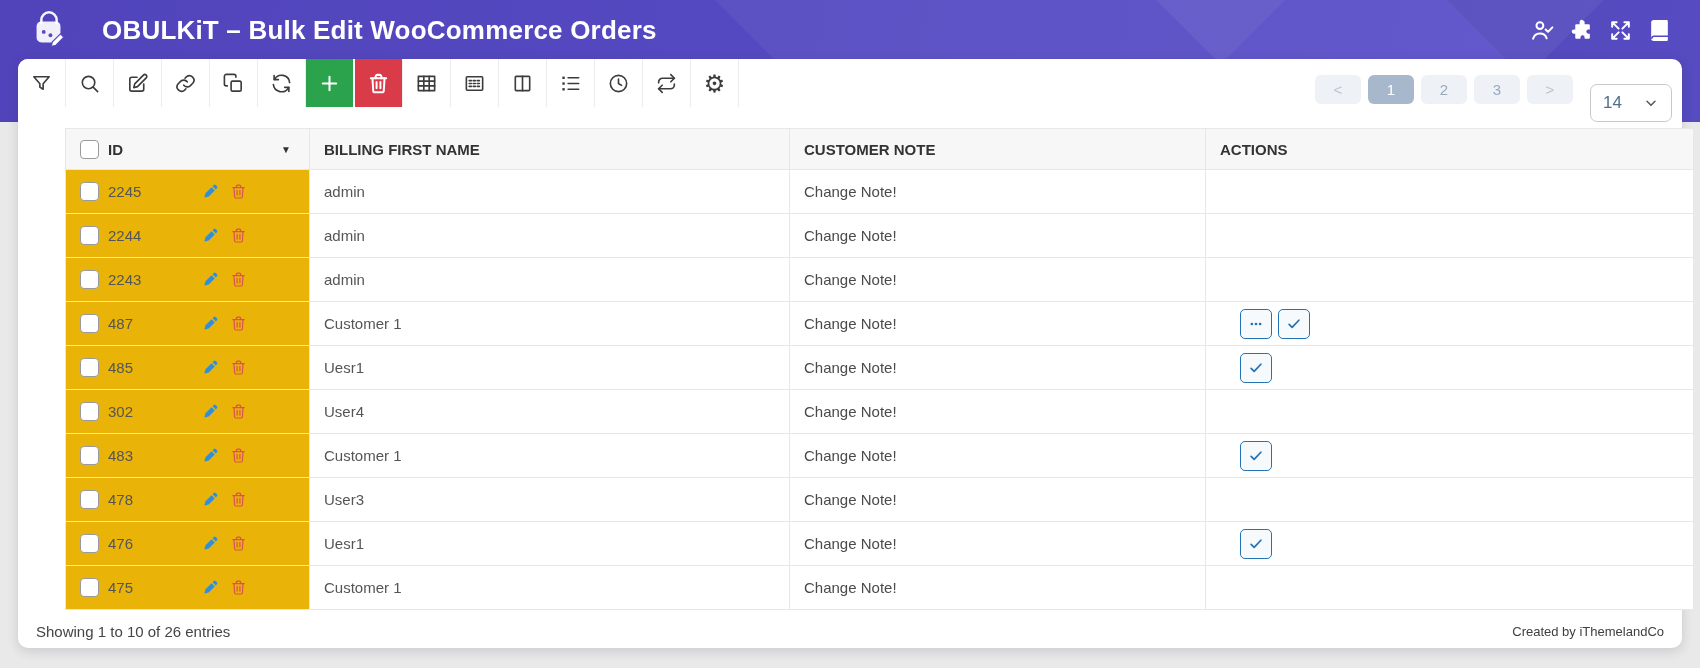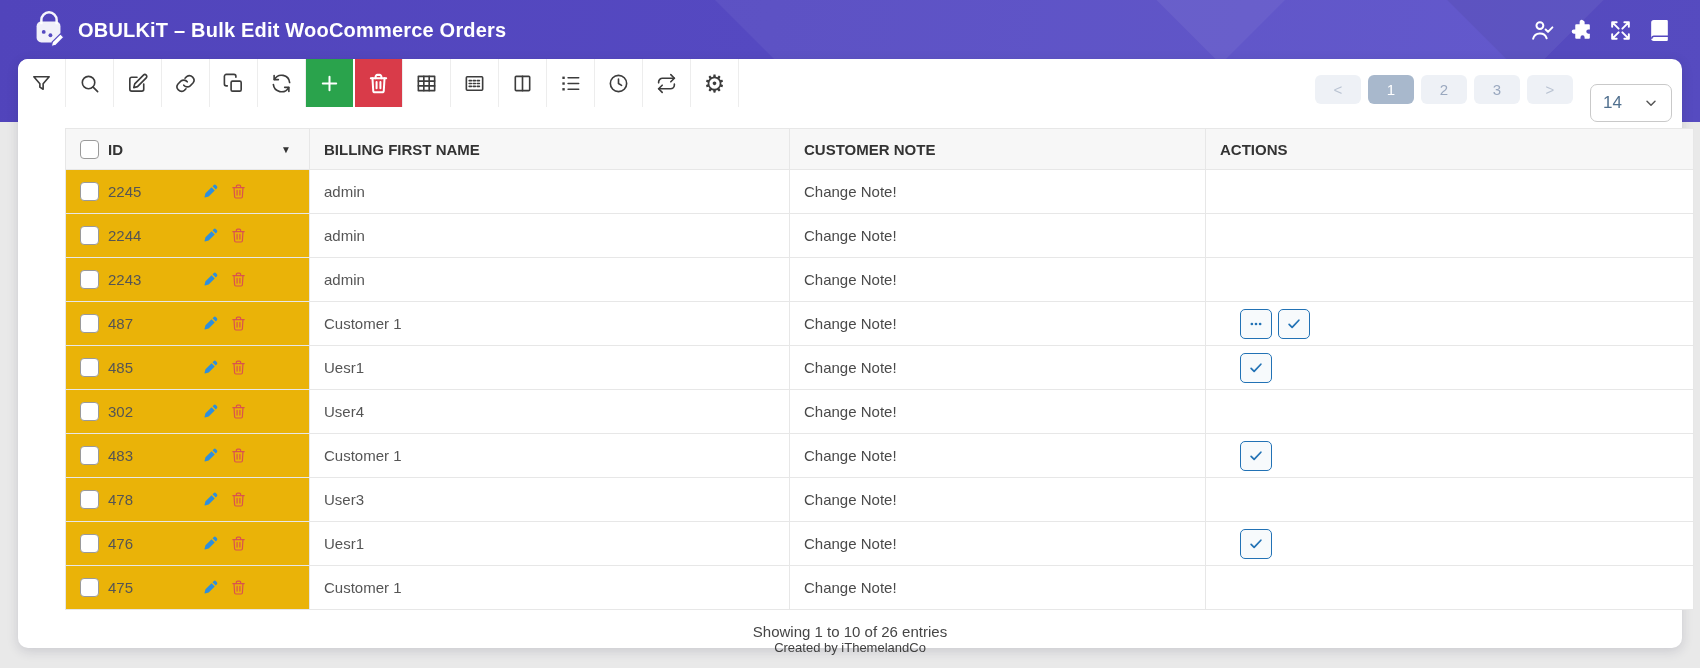--- a/index.html
+++ b/index.html
@@ -15,21 +15,21 @@
     position:absolute;left:0;top:0;width:1700px;height:122px;
     background:linear-gradient(100deg,#5144bb 0%,var(--purple,#5549c1) 45%,#5b50cb 100%);
     overflow:hidden;
   }
   .header-band .deco{position:absolute;background:rgba(255,255,255,.05);}
   .deco.d1{width:700px;height:700px;transform:rotate(45deg);left:650px;top:-560px;}
   .deco.d2{width:500px;height:500px;transform:rotate(45deg);left:1130px;top:-380px;background:rgba(255,255,255,.06);}
   .deco.d3{width:400px;height:400px;transform:rotate(45deg);left:1440px;top:-290px;background:rgba(0,0,0,.05);}
   .header-top{position:relative;height:60px;display:flex;align-items:center;padding:0 28px;}
   .logo{width:42px;height:42px;margin-right:8px;flex:0 0 auto;}
-  .app-title{color:#fff;font-size:20px;font-weight:bold;letter-spacing:.2px;}
+  .app-title{color:#fff;font-size:26px;font-weight:bold;letter-spacing:.2px;margin-left:24px;}
   .header-actions{margin-left:auto;display:flex;align-items:center;gap:14px;}
   .h-icon{width:25px;height:25px;color:#fff;cursor:pointer;display:block;}
   .h-icon svg{width:100%;height:100%;fill:none;stroke:currentColor;stroke-width:1.9;stroke-linecap:round;stroke-linejoin:round;}
 
   
   .card{
     position:absolute;left:18px;top:59px;width:1664px;height:589px;
     background:#fff;border-radius:10px;
     box-shadow:0 3px 12px rgba(40,40,70,.16);
   }
@@ -76,21 +76,21 @@
   .ri.trash svg{fill:none;stroke:currentColor;stroke-width:1.7;stroke-linecap:round;stroke-linejoin:round;}
   .note-link{cursor:pointer;color:#4a4a4a;}
 
   .actions-cell{display:flex;align-items:center;gap:6px;padding-left:20px;}
   .act-btn{min-width:32px;height:30px;border:1.6px solid var(--act-blue,#2272b5);border-radius:5px;
     background:#f7fafc;color:var(--act-blue,#2272b5);display:flex;align-items:center;justify-content:center;cursor:pointer;box-sizing:border-box;}
   .act-btn .icon{width:18px;height:18px;display:block;}
   .act-btn .icon svg{width:100%;height:100%;fill:none;stroke:currentColor;stroke-width:2.3;stroke-linecap:round;stroke-linejoin:round;}
 
   
-  .card-footer{display:flex;align-items:center;justify-content:space-between;padding:13px 18px 0 18px;flex-direction:column;}
+  .card-footer{display:flex;align-items:center;justify-content:space-between;padding:13px 18px 0 18px;}
   .showing{color:#454545;font-size:15px;}
   .credit{color:#404040;font-size:13px;}
 </style>
 </head>
 <body>
 
 <div class="page">
 
   <div class="header-band">
     <div class="deco d1"></div>

